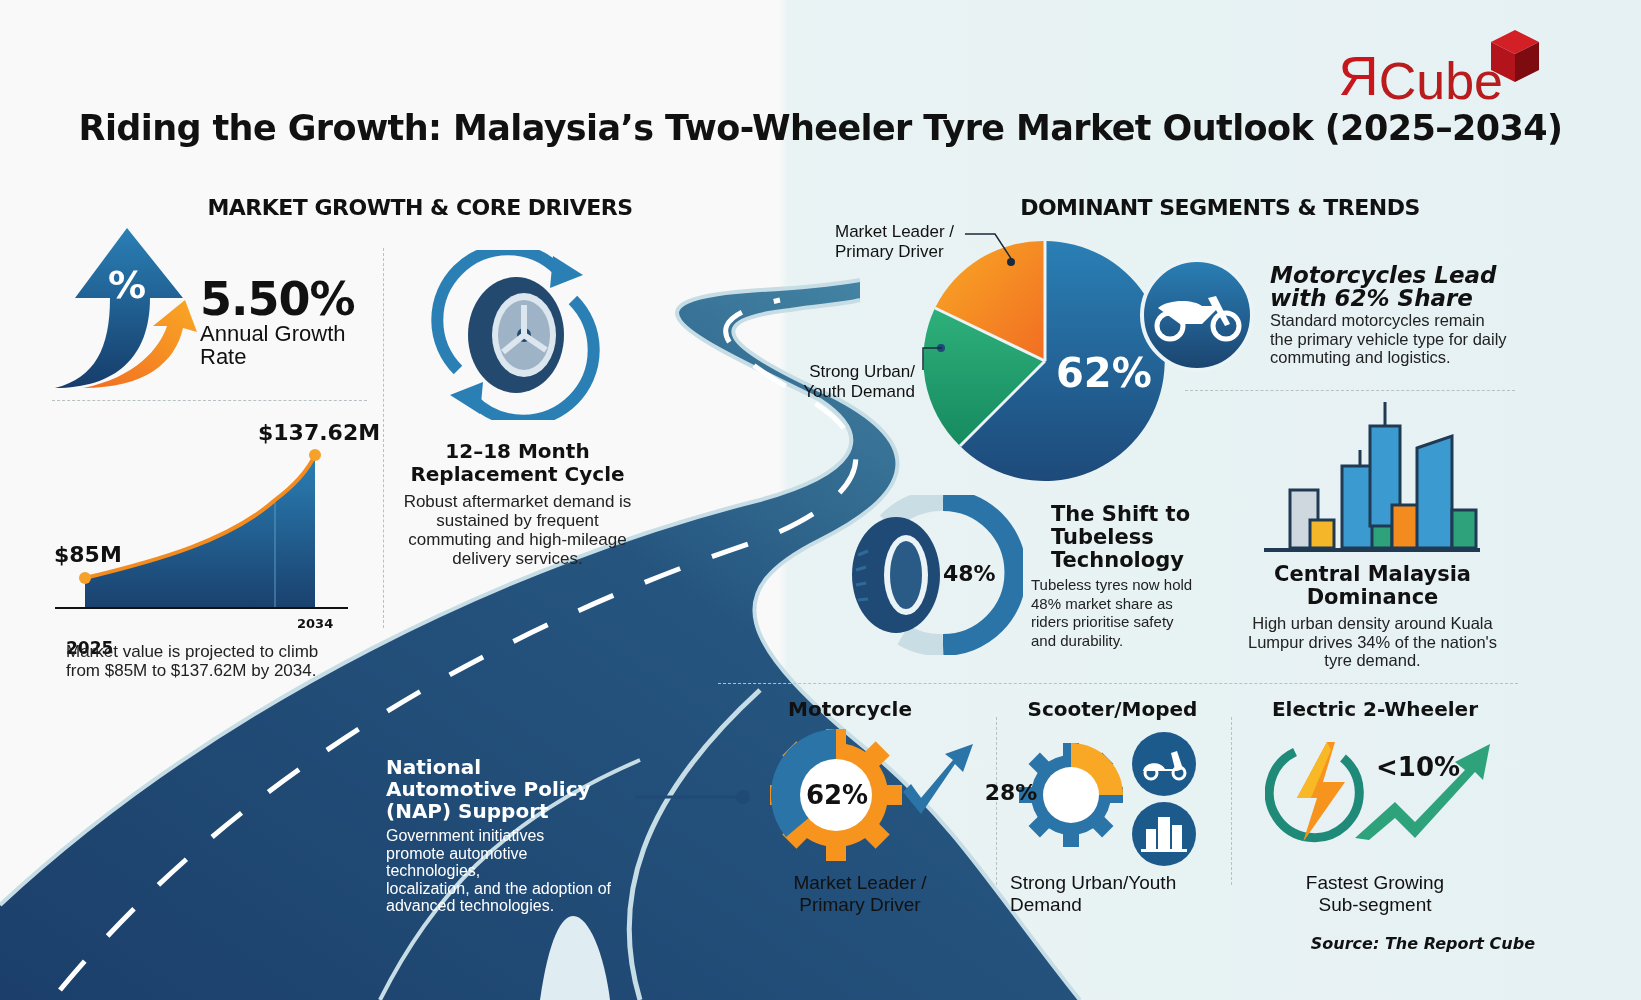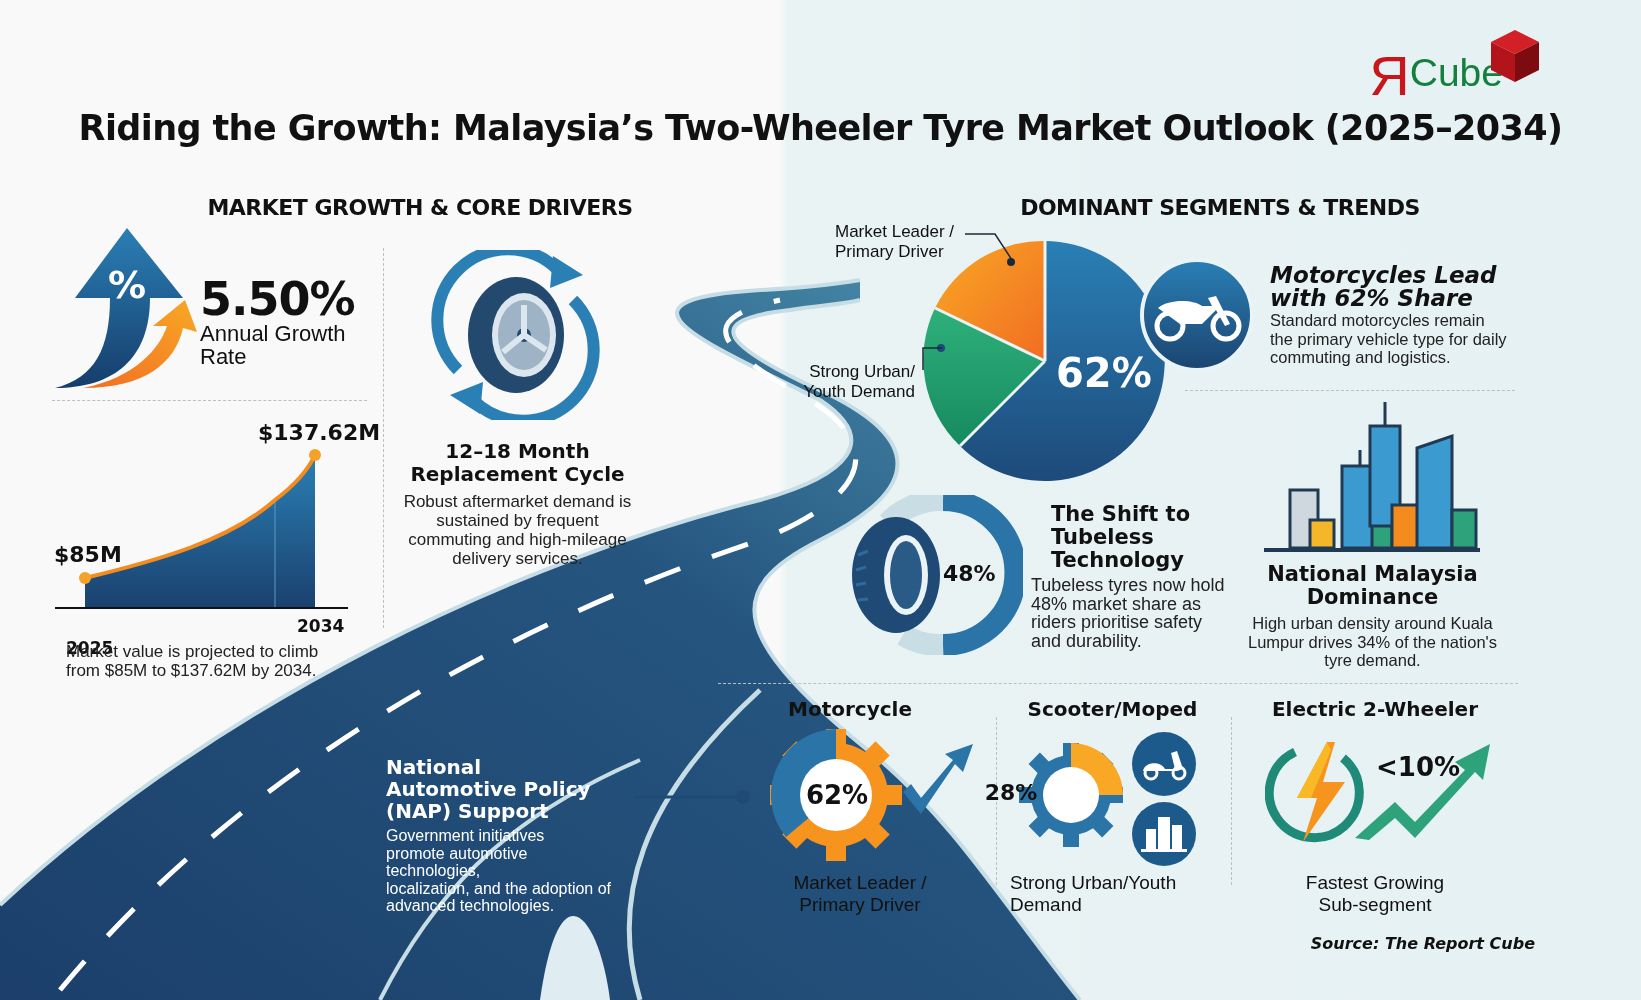--- a/index.html
+++ b/index.html
@@ -36,21 +36,21 @@
 
   <path d="M640 1000 C 610 900, 640 800, 760 690" fill="none" stroke="#c7dde6" stroke-width="5"></path>
   <path d="M610 1000 C 600 920, 560 860, 540 1000 Z" fill="#dfecf1"></path>
   <path d="M380 1000 C 430 900, 500 820, 640 760" fill="none" stroke="#c7dde6" stroke-width="4"></path>
 
   <path d="M60 990 C 250 760, 520 620, 760 540 C 860 500, 890 450, 810 400 C 720 350, 690 320, 780 300" fill="none" stroke="#ffffff" stroke-width="5" stroke-dasharray="38 34"></path>
 </svg>
 
 <div class="abs logo" style="display:flex;align-items:flex-end;">
   <span style="font-family:'Liberation Sans',sans-serif;font-size:56px;color:#c8161d;line-height:60px;">Я</span>
-  <span style="font-family:'Liberation Sans',sans-serif;font-size:39px;color:#15803d;line-height:46px;margin-bottom:10px;">Cube</span>
+  <span style="font-family:'Liberation Sans',sans-serif;font-size:52px;color:#b91c1c;line-height:46px;margin-bottom:2px;">Cube</span>
   <svg width="52" height="56" viewBox="0 0 52 56" style="margin-left:-14px;margin-bottom:22px;">
     <polygon points="26,2 50,14 26,26 2,14" fill="#d32027"></polygon>
     <polygon points="2,14 26,26 26,54 2,42" fill="#b3141b"></polygon>
     <polygon points="50,14 26,26 26,54 50,42" fill="#7e0b10"></polygon>
   </svg>
 </div>
 
 <div class="abs title">Riding the Growth: Malaysia’s Two-Wheeler Tyre Market Outlook (2025–2034)</div>
 
 <div class="abs section-h" style="left:160px;top:195px;width:520px;">MARKET GROWTH &amp; CORE DRIVERS</div>
@@ -90,21 +90,21 @@
       </linearGradient>
     </defs>
   <path d="M35 133 C 110 115, 180 95, 225 55 C 245 40, 258 25, 265 10 L 265 163 L 35 163 Z" fill="url(#chG)"></path>
   <line x1="225" y1="55" x2="225" y2="163" stroke="#5a9cc4" stroke-width="1"></line>
   <path d="M35 133 C 110 115, 180 95, 225 55 C 245 40, 258 25, 265 10" fill="none" stroke="#f38b1f" stroke-width="4"></path>
   <circle cx="35" cy="133" r="6" fill="#f6a12a"></circle>
   <circle cx="265" cy="10" r="6" fill="#f6a12a"></circle>
   <line x1="5" y1="163" x2="298" y2="163" stroke="#111" stroke-width="2"></line>
 </svg>
 <div class="abs bold-h" style="left:66px;top:616px;font-size:17px;margin-top:22px;">2025</div>
-<div class="abs bold-h" style="left:297px;top:616px;font-size:17px;">2034</div>
+<div class="abs bold-h" style="left:297px;top:616px;font-size:13px;">2034</div>
 <div class="abs body-t" style="left:66px;top:642px;">
   <div>Market value is projected to climb</div>
   <div>from $85M to $137.62M by 2034.</div>
 </div>
 
 <svg class="abs" style="left:428px;top:250px;" width="175" height="170" viewBox="0 0 175 170">
   <path d="M30 120 A 70 70 0 0 1 130 20" fill="none" stroke="#2a7fb5" stroke-width="12"></path>
   <polygon points="125,6 155,25 122,38" fill="#2a7fb5"></polygon>
   <path d="M145 50 A 70 70 0 0 1 45 150" fill="none" stroke="#2a7fb5" stroke-width="12"></path>
   <polygon points="52,164 22,145 55,132" fill="#2a7fb5"></polygon>
@@ -224,21 +224,21 @@
       <line x1="8" y1="90" x2="18" y2="88"></line>
       <line x1="10" y1="105" x2="20" y2="104"></line>
   </g>
 </svg>
 <div class="abs bold-h" style="left:943px;top:561px;font-size:22px;">48%</div>
 <div class="abs bold-h" style="left:1031px;top:503px;font-size:21px;line-height:23px;margin-left:20px;">
   <div>The Shift to</div>
   <div>Tubeless</div>
   <div>Technology</div>
 </div>
-<div class="abs body-t" style="left:1031px;top:576px;font-size:18px;line-height:18.5px;">
+<div class="abs body-t" style="left:1031px;top:576px;font-size:15px;line-height:18.5px;">
   <div>Tubeless tyres now hold</div>
   <div>48% market share as</div>
   <div>riders prioritise safety</div>
   <div>and durability.</div>
 </div>
 
 <svg class="abs" style="left:1262px;top:400px;" width="220" height="155" viewBox="0 0 220 155">
   <g stroke="#1f3a52" stroke-width="3">
     <rect x="28" y="90" width="28" height="58" fill="#cfd8de"></rect>
     <rect x="48" y="120" width="24" height="28" fill="#f6b62a"></rect>
@@ -247,21 +247,21 @@
     <rect x="108" y="26" width="30" height="100" fill="#3b9bd0"></rect>
     <rect x="130" y="105" width="36" height="43" fill="#f38b1f"></rect>
     <polygon points="155,48 190,36 190,148 155,148" fill="#3b9bd0"></polygon>
     <rect x="190" y="110" width="24" height="38" fill="#2ea37b"></rect>
   </g>
   <line x1="123" y1="2" x2="123" y2="26" stroke="#1f3a52" stroke-width="3"></line>
   <line x1="98" y1="50" x2="98" y2="66" stroke="#1f3a52" stroke-width="3"></line>
   <line x1="2" y1="150" x2="218" y2="150" stroke="#1f3a52" stroke-width="4"></line>
 </svg>
 <div class="abs bold-h" style="left:1245px;top:563px;width:255px;text-align:center;font-size:21px;line-height:23px;">
-  <div>National Malaysia</div>
+  <div>Central Malaysia</div>
   <div>Dominance</div>
 </div>
 <div class="abs body-t" style="left:1235px;top:614px;width:275px;text-align:center;font-size:16.5px;line-height:18.5px;">
   <div>High urban density around Kuala</div>
   <div>Lumpur drives 34% of the nation's</div>
   <div>tyre demand.</div>
 </div>
 
 <div class="abs dash-h" style="left:718px;top:683px;width:800px;"></div>
 <div class="abs dash-v" style="left:996px;top:717px;height:168px;"></div>

